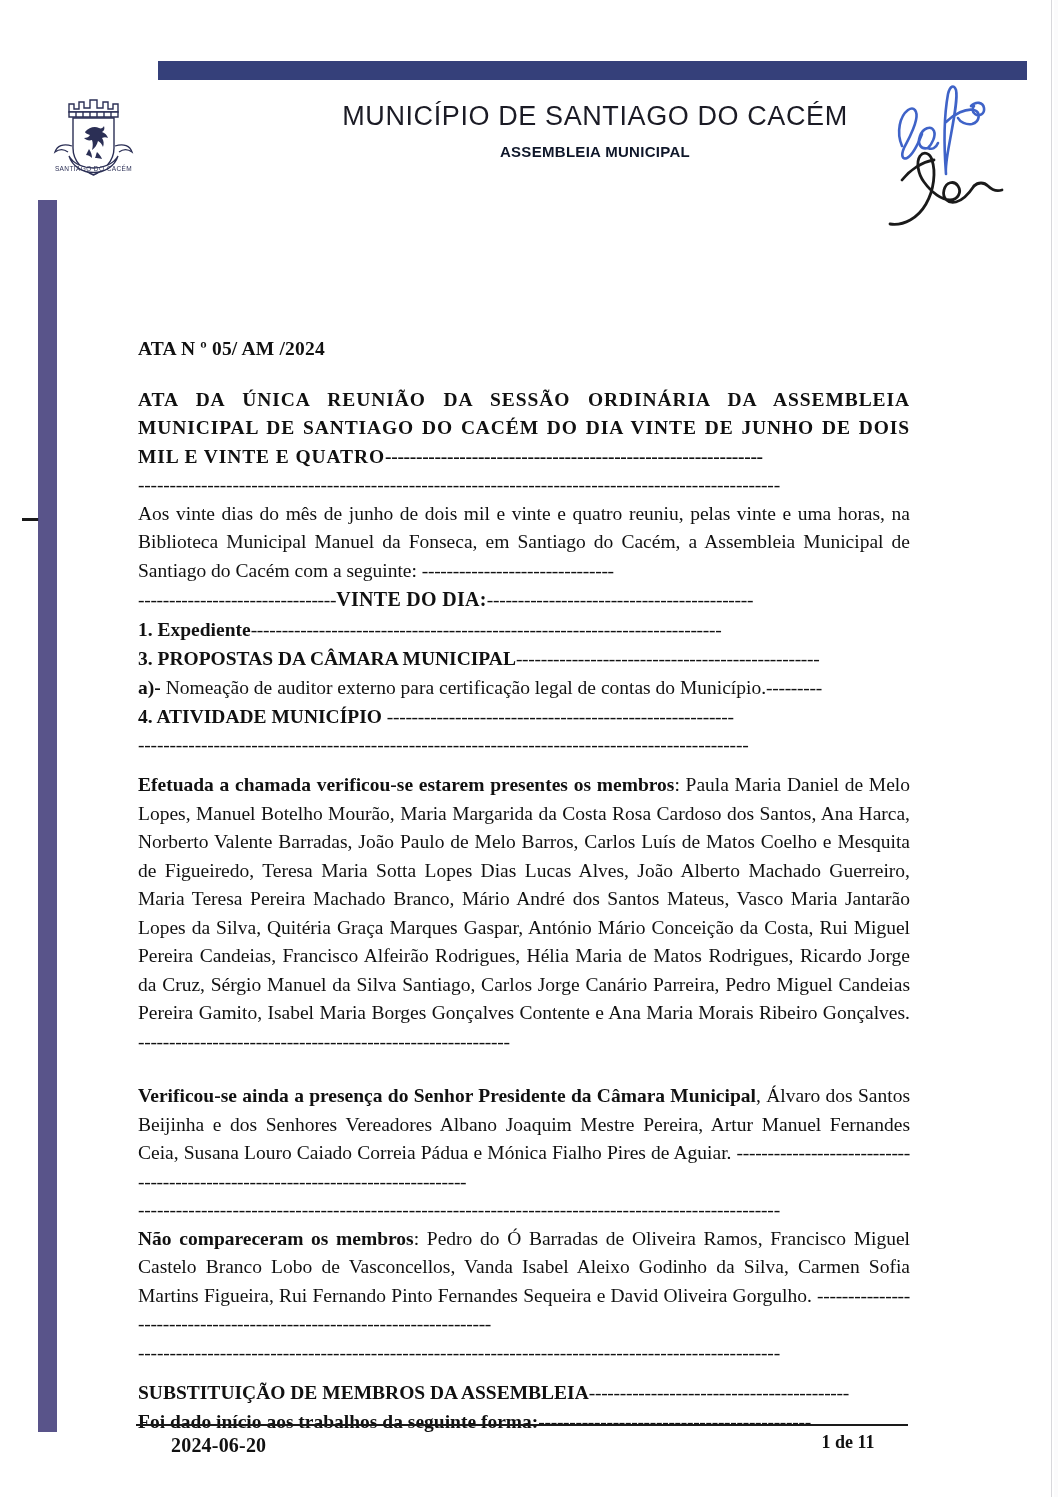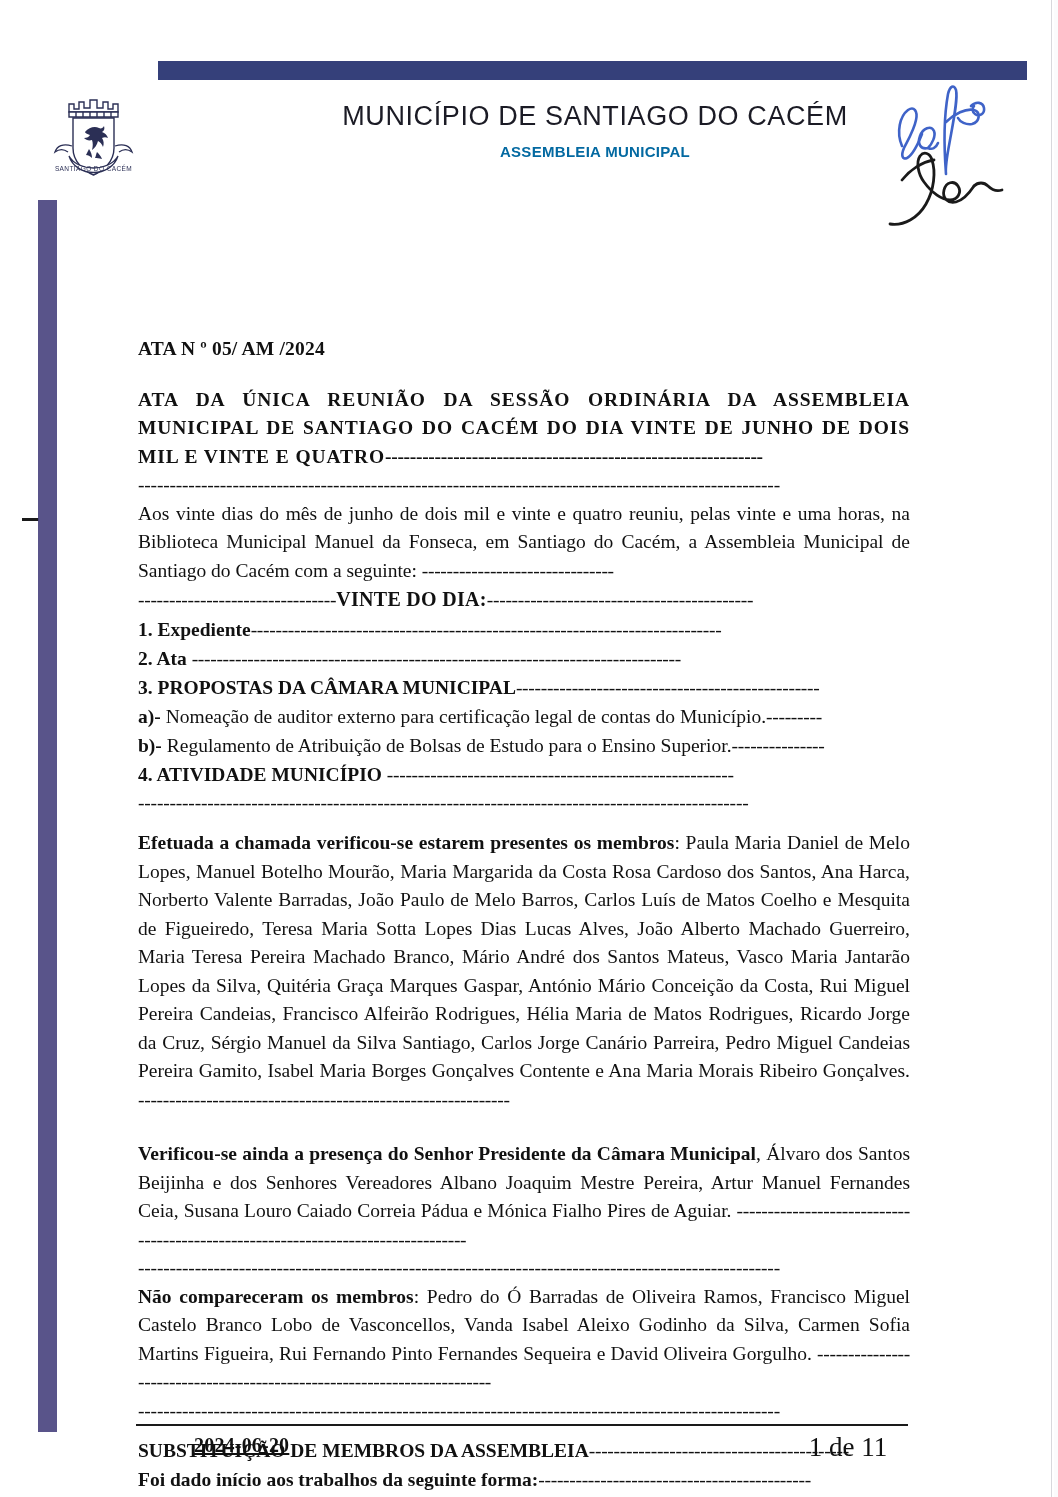--- a/index.html
+++ b/index.html
@@ -87,21 +87,21 @@
   .org-subtitle {
     position: absolute;
     left: 180px;
     top: 143px;
     width: 830px;
     text-align: center;
     font-family: "Liberation Sans", "DejaVu Sans", sans-serif;
     font-size: 15px;
     font-weight: bold;
     letter-spacing: 0.3px;
-    color: #0369a1;
+    color: #0f172a;
   }
 
   
   .sig {
     position: absolute;
     pointer-events: none;
   }
   .sig-blue { left: 888px; top: 78px; }
   .sig-black { left: 880px; top: 140px; }
 
@@ -178,35 +178,34 @@
   .footer-rule {
     position: absolute;
     left: 136px;
     top: 1424px;
     width: 772px;
     height: 2px;
     background: #1a1a1a;
   }
   .footer-date {
     position: absolute;
-    left: 194px;
+    left: 171px;
     top: 1434px;
     font-size: 20px;
     font-weight: bold;
     letter-spacing: 0.2px;
-    text-decoration: underline;
   }
   .footer-page {
     position: absolute;
     left: 788px;
     top: 1432px;
     width: 120px;
     text-align: center;
-    font-size: 27px;
-    font-weight: normal;
+    font-size: 18px;
+    font-weight: bold;
   }
 </style>
 </head>
 <body>
 
 <div id="page">
 
   <div class="scan-edge-right"></div>
   <div class="scan-edge-right2"></div>
   <div class="scan-tick"></div>
@@ -280,24 +279,22 @@
     <p class="title-block"><span>ATA DA ÚNICA REUNIÃO DA SESSÃO ORDINÁRIA DA ASSEMBLEIA MUNICIPAL DE SANTIAGO DO CACÉM DO DIA VINTE DE JUNHO DE DOIS MIL E VINTE E QUATRO</span><span class="dash-tail">-------------------------------------------------------------</span></p>
 
     <p class="rule-line">------------------------------------------------------------------------------------------------------</p>
 
     <p class="para"><span>Aos vinte dias do mês de junho de dois mil e vinte e quatro reuniu, pelas vinte e uma horas, na Biblioteca Municipal Manuel da Fonseca, em Santiago do Cacém, a Assembleia Municipal de Santiago do Cacém com a seguinte: </span><span class="dash-tail">-------------------------------</span></p>
 
     <p class="ordem-line"><span class="dash-tail">--------------------------------</span><b>VINTE DO DIA:</b><span class="dash-tail">-------------------------------------------</span></p>
 
     <div class="agenda">
       <p><span class="b">1.</span><span class="hd"> Expediente</span><span class="dash-tail">----------------------------------------------------------------------------</span></p>
-      <p><span class="b">2.</span><span class="hd"> Ata </span><span class="dash-tail">-------------------------------------------------------------------------------</span></p>
       <p><span class="b">3.</span><span class="hd"> PROPOSTAS DA CÂMARA MUNICIPAL</span><span class="dash-tail">-------------------------------------------------</span></p>
       <p><span class="b">a)-</span><span> Nomeação de auditor externo para certificação legal de contas do Município.</span><span class="dash-tail">---------</span></p>
-      <p><span class="b">b)-</span><span> Regulamento de Atribuição de Bolsas de Estudo para o Ensino Superior.</span><span class="dash-tail">---------------</span></p>
       <p><span class="b">4.</span><span class="hd"> ATIVIDADE MUNICÍPIO </span><span class="dash-tail">--------------------------------------------------------</span></p>
     </div>
 
     <p class="rule-line">-------------------------------------------------------------------------------------------------</p>
 
     <div class="spacer-xs"></div>
 
     <p class="para"><b>Efetuada a chamada verificou-se estarem presentes os membros</b><span>: </span><span>Paula Maria Daniel de Melo Lopes, Manuel Botelho Mourão, Maria Margarida da Costa Rosa Cardoso dos Santos, Ana Harca, Norberto Valente Barradas, João Paulo de Melo Barros, Carlos Luís de Matos Coelho e Mesquita de Figueiredo, Teresa Maria Sotta Lopes Dias Lucas Alves, João Alberto Machado Guerreiro, Maria Teresa Pereira Machado Branco, Mário André dos Santos Mateus, Vasco Maria Jantarão Lopes da Silva, Quitéria Graça Marques Gaspar, António Mário Conceição da Costa, Rui Miguel Pereira Candeias, Francisco Alfeirão Rodrigues, Hélia Maria de Matos Rodrigues, Ricardo Jorge da Cruz, Sérgio Manuel da Silva Santiago, Carlos Jorge Canário Parreira, Pedro Miguel Candeias Pereira Gamito, Isabel Maria Borges Gonçalves Contente e Ana Maria Morais Ribeiro Gonçalves. </span><span class="dash-tail">------------------------------------------------------------</span></p>
 
     <div class="spacer-sm"></div>

